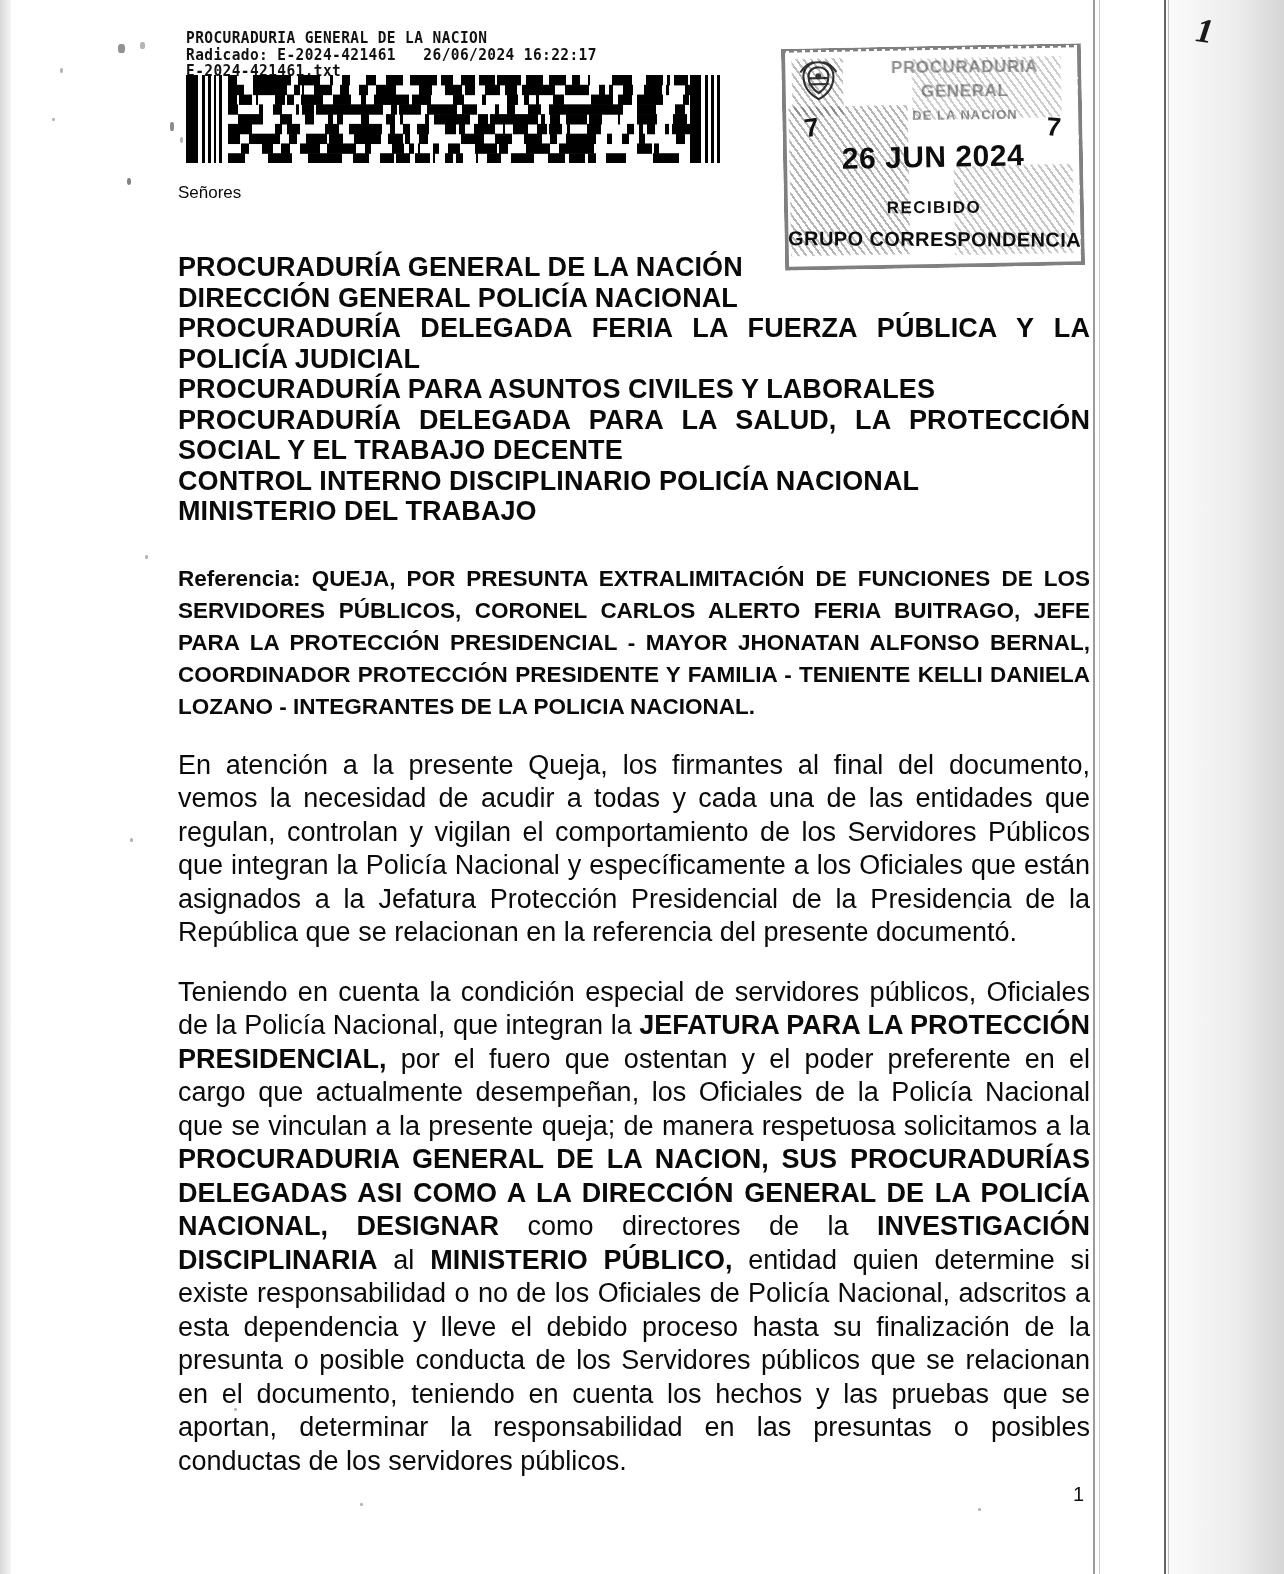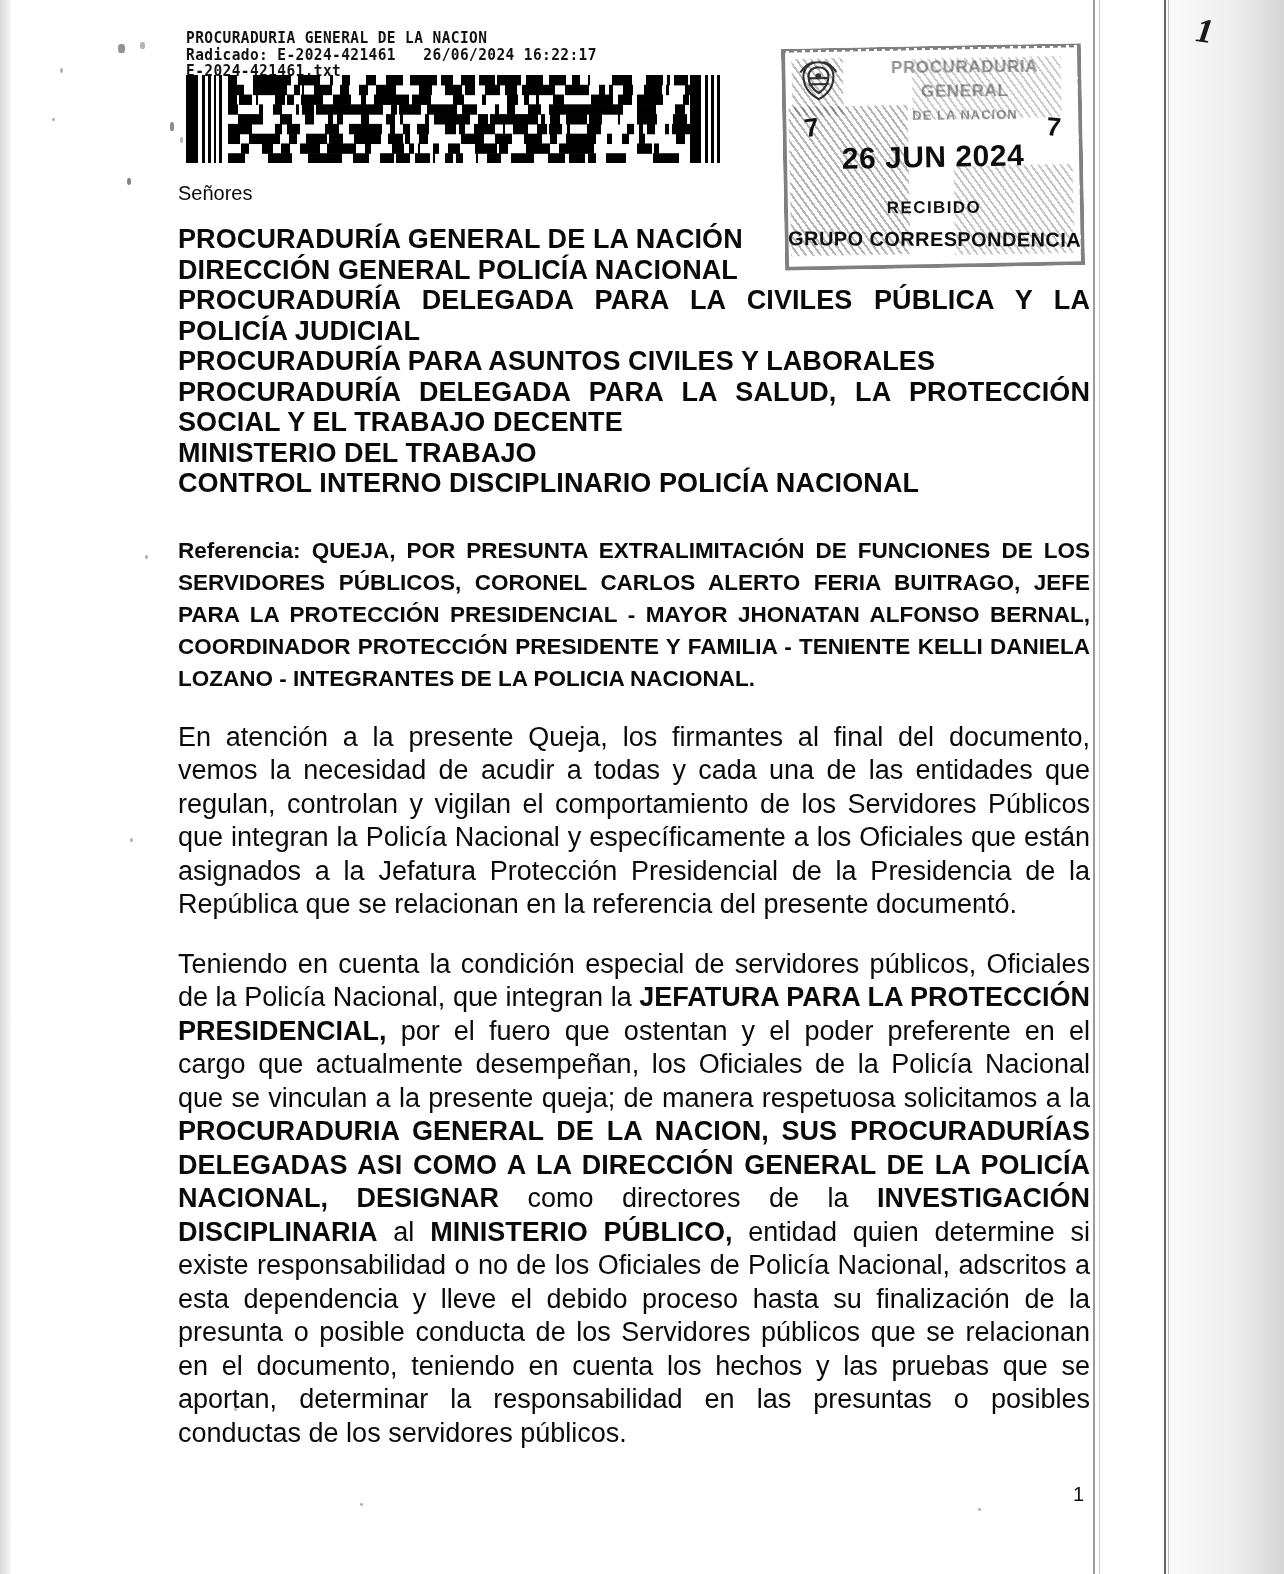--- a/index.html
+++ b/index.html
@@ -184,23 +184,23 @@
   }
 
   
   .doc {
     position: absolute;
     left: 178px; top: 178px;
     width: 912px;
     color: #0a0a0a;
   }
   .salutation {
-    font-size: 20px;
+    font-size: 17px;
     line-height: 30px;
-    margin-bottom: 16px;
+    margin-bottom: 44px;
   }
   .addressee {
     font-weight: 700;
     font-size: 27px;
     line-height: 30.5px;
     letter-spacing: .1px;
   }
   .addressee .wide { text-align: justify; text-align-last: left; }
   .addressee div { margin: 0; }
 
@@ -728,25 +728,25 @@
 
   <div class="hand-mark">1</div>
 
   <div class="doc">
 
     <div class="salutation">Señores</div>
 
     <div class="addressee">
       <div>PROCURADURÍA GENERAL DE LA NACIÓN</div>
       <div>DIRECCIÓN GENERAL POLICÍA NACIONAL</div>
-      <div class="wide">PROCURADURÍA DELEGADA PARA LA CIVILES PÚBLICA Y LA POLICÍA JUDICIAL</div>
+      <div class="wide">PROCURADURÍA DELEGADA FERIA LA FUERZA PÚBLICA Y LA POLICÍA JUDICIAL</div>
       <div>PROCURADURÍA PARA ASUNTOS CIVILES Y LABORALES</div>
       <div class="wide">PROCURADURÍA DELEGADA PARA LA SALUD, LA PROTECCIÓN SOCIAL Y EL TRABAJO DECENTE</div>
+      <div>CONTROL INTERNO DISCIPLINARIO POLICÍA NACIONAL</div>
       <div>MINISTERIO DEL TRABAJO</div>
-      <div>CONTROL INTERNO DISCIPLINARIO POLICÍA NACIONAL</div>
     </div>
 
     <div class="reference"><span class="lead">Referencia:</span> <span>QUEJA, POR PRESUNTA EXTRALIMITACIÓN DE FUNCIONES DE LOS SERVIDORES PÚBLICOS, CORONEL CARLOS ALERTO FERIA BUITRAGO, JEFE PARA LA PROTECCIÓN PRESIDENCIAL - MAYOR JHONATAN ALFONSO BERNAL, COORDINADOR PROTECCIÓN PRESIDENTE Y FAMILIA - TENIENTE KELLI DANIELA LOZANO - INTEGRANTES DE LA POLICIA NACIONAL.</span></div>
 
     <p class="body-par">En atención a la presente Queja, los firmantes al final del documento, vemos la necesidad de acudir a todas y cada una de las entidades que regulan, controlan y vigilan el comportamiento de los Servidores Públicos que integran la Policía Nacional y específicamente a los Oficiales que están asignados a la Jefatura Protección Presidencial de la Presidencia de la República que se relacionan en la referencia del presente documentó.</p>
 
     <p class="body-par"><span>Teniendo en cuenta la condición especial de servidores públicos, Oficiales de la Policía Nacional, que integran la </span><b>JEFATURA PARA LA PROTECCIÓN PRESIDENCIAL,</b><span> por el fuero que ostentan y el poder preferente en el cargo que actualmente desempeñan, los Oficiales de la Policía Nacional que se vinculan a la presente queja; de manera respetuosa solicitamos a la </span><b>PROCURADURIA GENERAL DE LA NACION, SUS PROCURADURÍAS DELEGADAS ASI COMO A LA DIRECCIÓN GENERAL DE LA POLICÍA NACIONAL, DESIGNAR</b><span>  como directores de la  </span><b>INVESTIGACIÓN DISCIPLINARIA</b><span> al </span><b>MINISTERIO PÚBLICO,</b><span> entidad quien determine si existe responsabilidad o no de los Oficiales de Policía Nacional, adscritos a esta dependencia y lleve el debido proceso hasta su finalización de la presunta o posible conducta de los Servidores públicos que se relacionan en el documento, teniendo en cuenta los hechos y las pruebas que se aportan, determinar la responsabilidad en las presuntas o posibles conductas de los servidores públicos.</span></p>
 
   </div>
 

